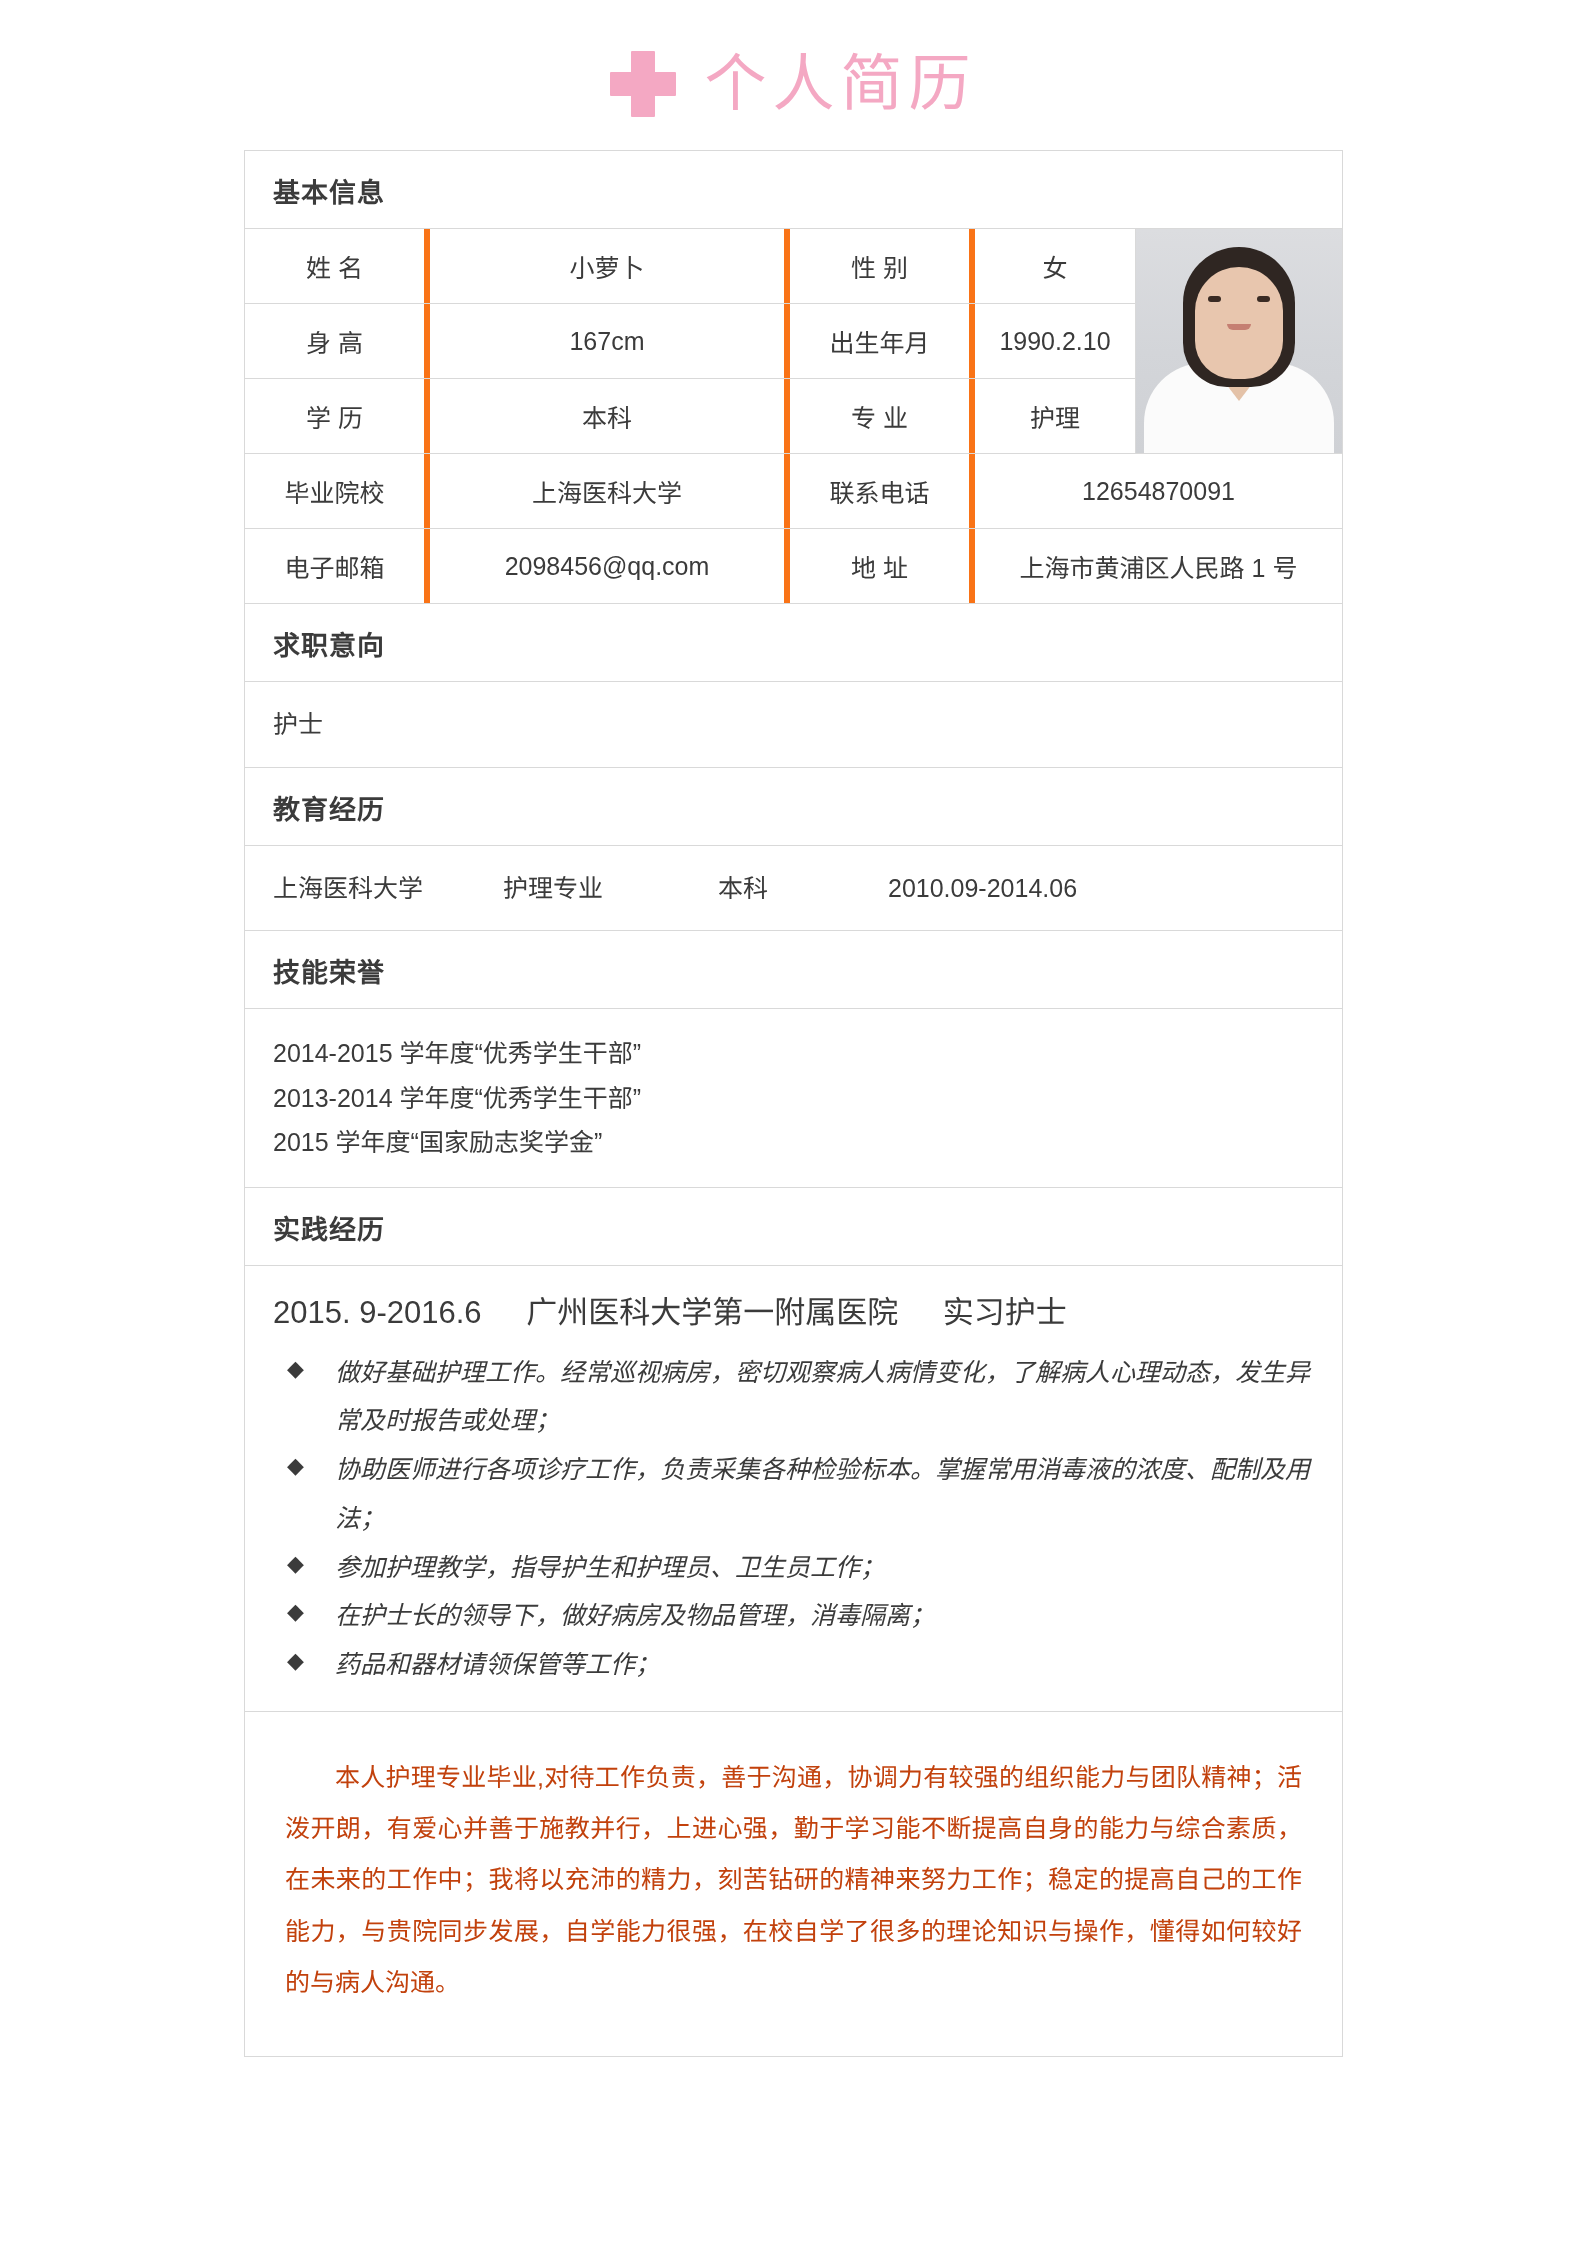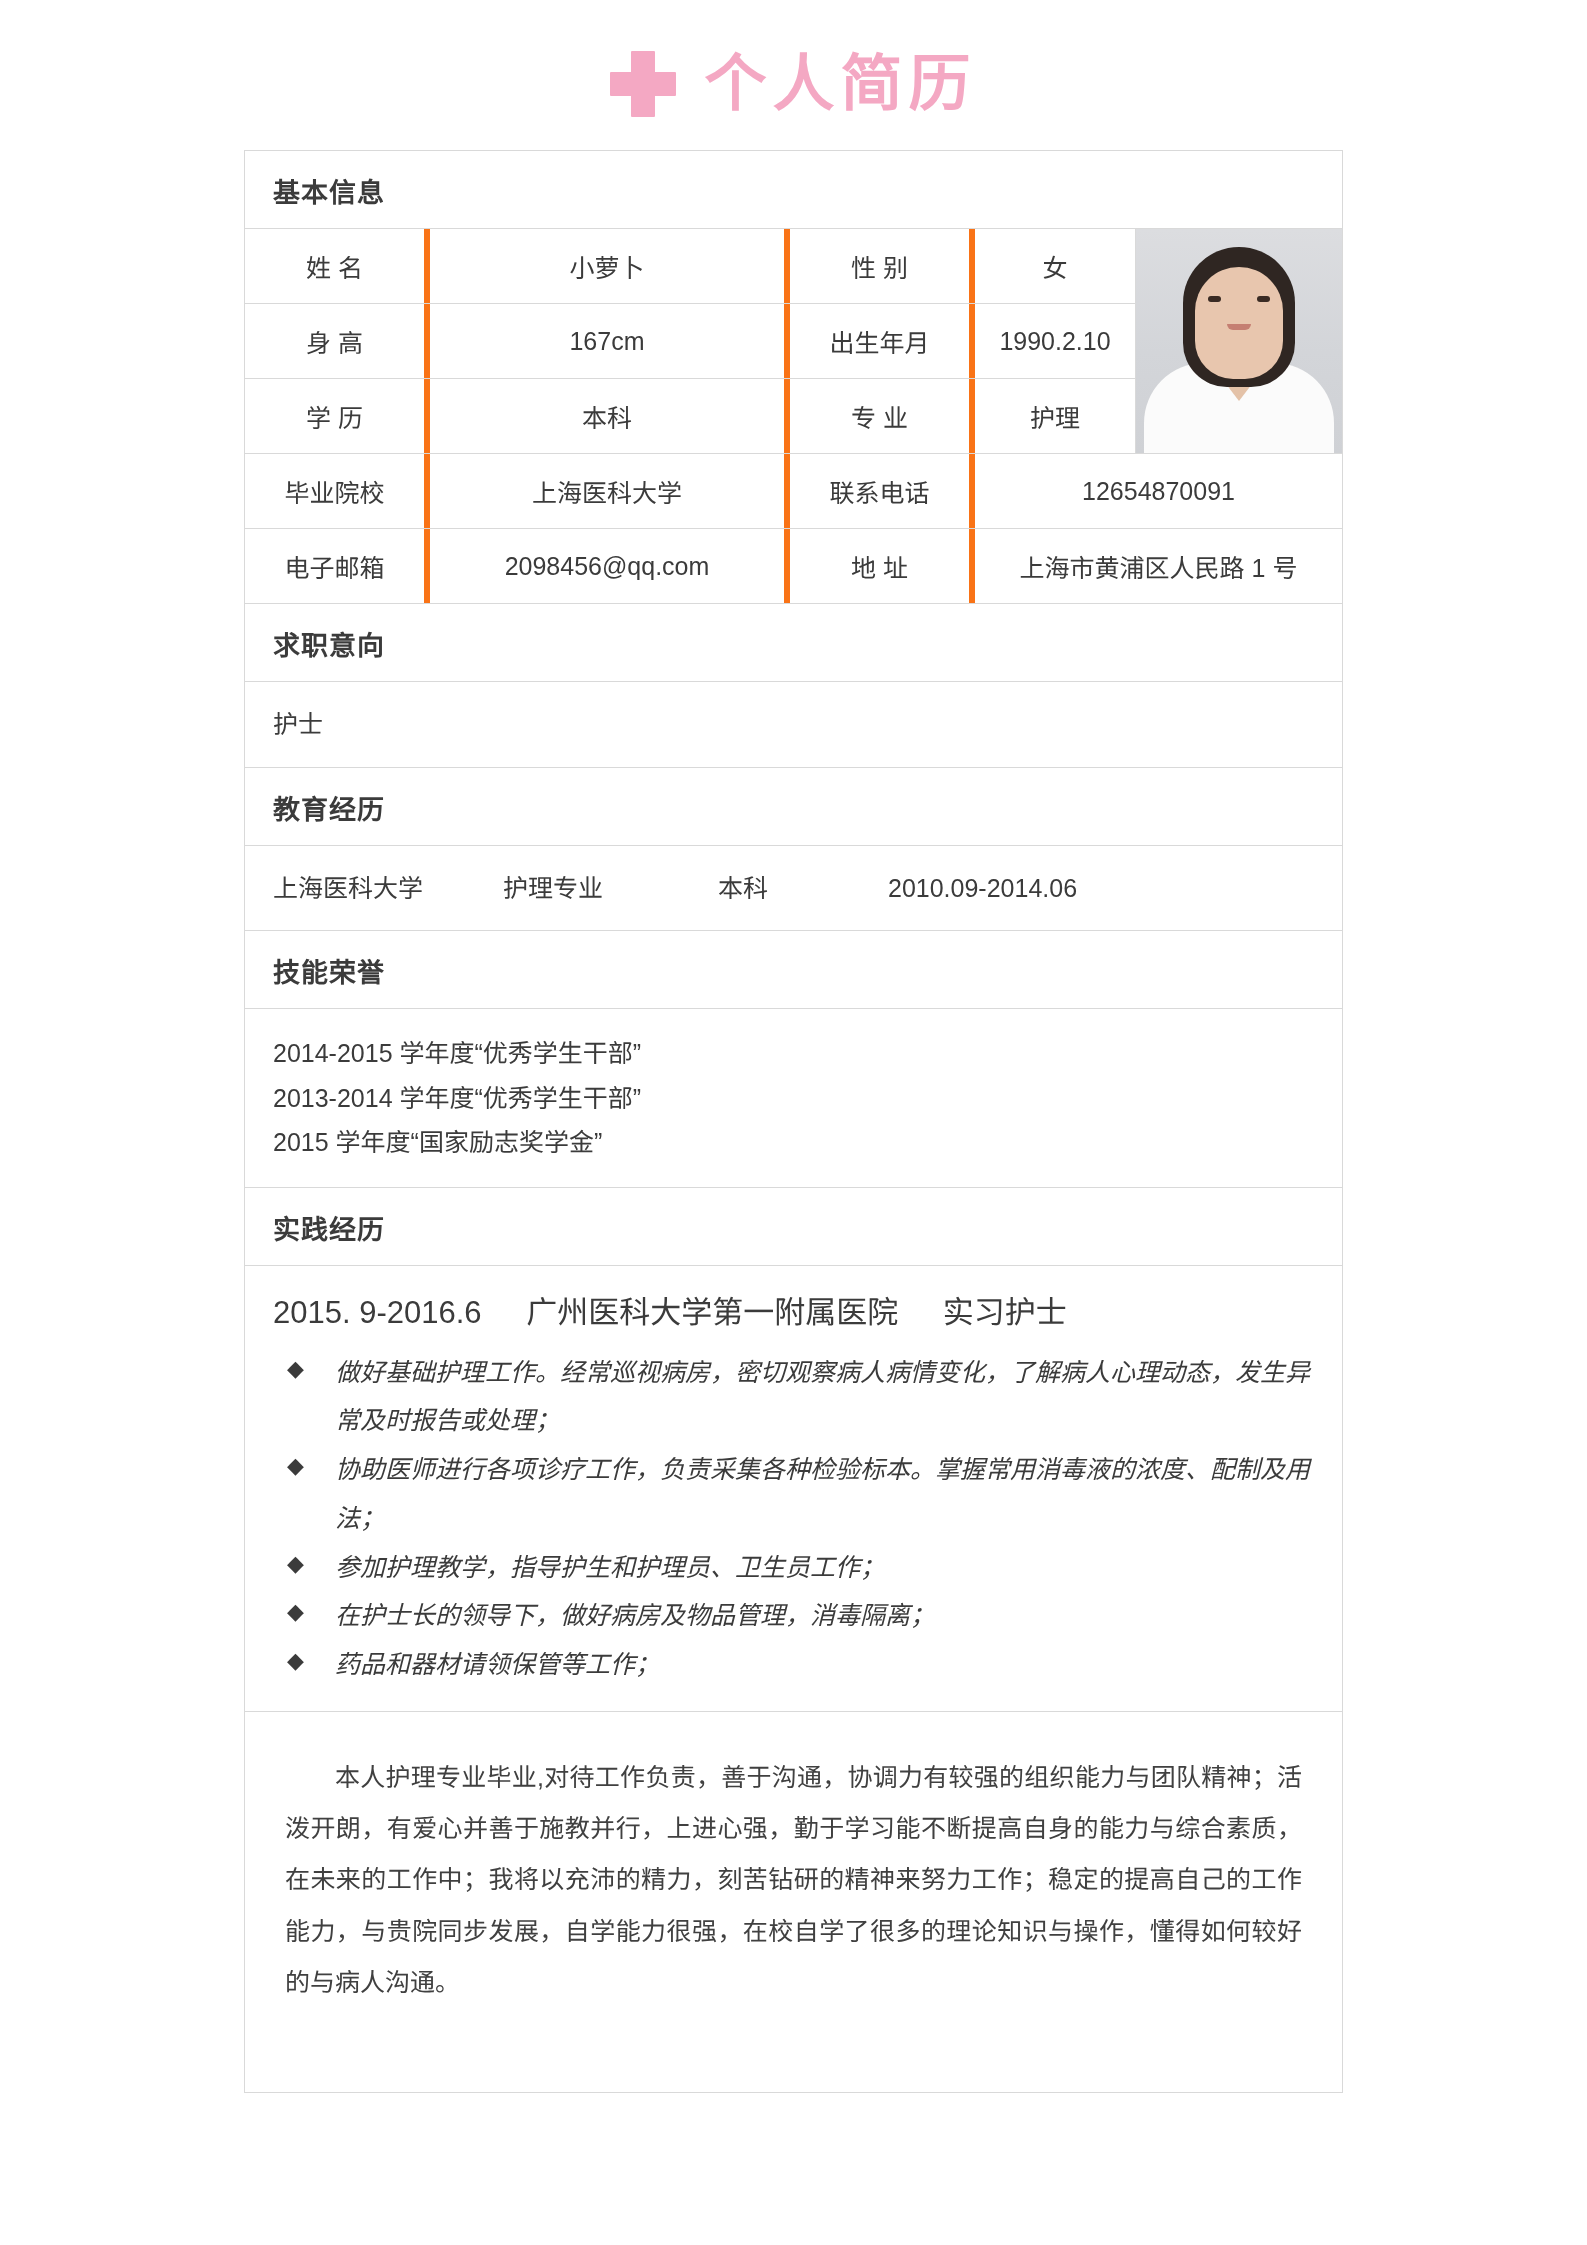--- a/index.html
+++ b/index.html
@@ -56,21 +56,21 @@
   }
   .cross-icon::after {
     top: 50%;
     left: 0;
     height: 24px;
     width: 66px;
     margin-top: -12px;
   }
   .title-text {
     font-size: 62px;
-    font-weight: 700;
+    font-weight: 400;
     color: #f4a8c3;
     letter-spacing: 6px;
     line-height: 1;
   }
 
   
   .resume {
     margin: 0 auto;
     width: 1099px;
     border: 1px solid #d9d9d9;
@@ -232,26 +232,26 @@
     content: "◆";
     position: absolute;
     left: 14px;
     top: 0;
     font-size: 22px;
     color: #3b3b3b;
   }
 
   .self-eval {
     border-bottom: 1px solid #d9d9d9;
-    padding: 40px 40px 84px 40px;
+    padding: 40px 40px 48px 40px;
     font-size: 25px;
     line-height: 2.05;
     text-align: justify;
     text-justify: inter-ideograph;
-    color: #404040;
+    color: #c2410c;
   }
   .self-eval p { margin: 0; text-indent: 2em; }
 </style>
 </head>
 <body>
 
 <div class="page">
 
   <div class="title-bar">
     <span class="cross-icon"></span>

